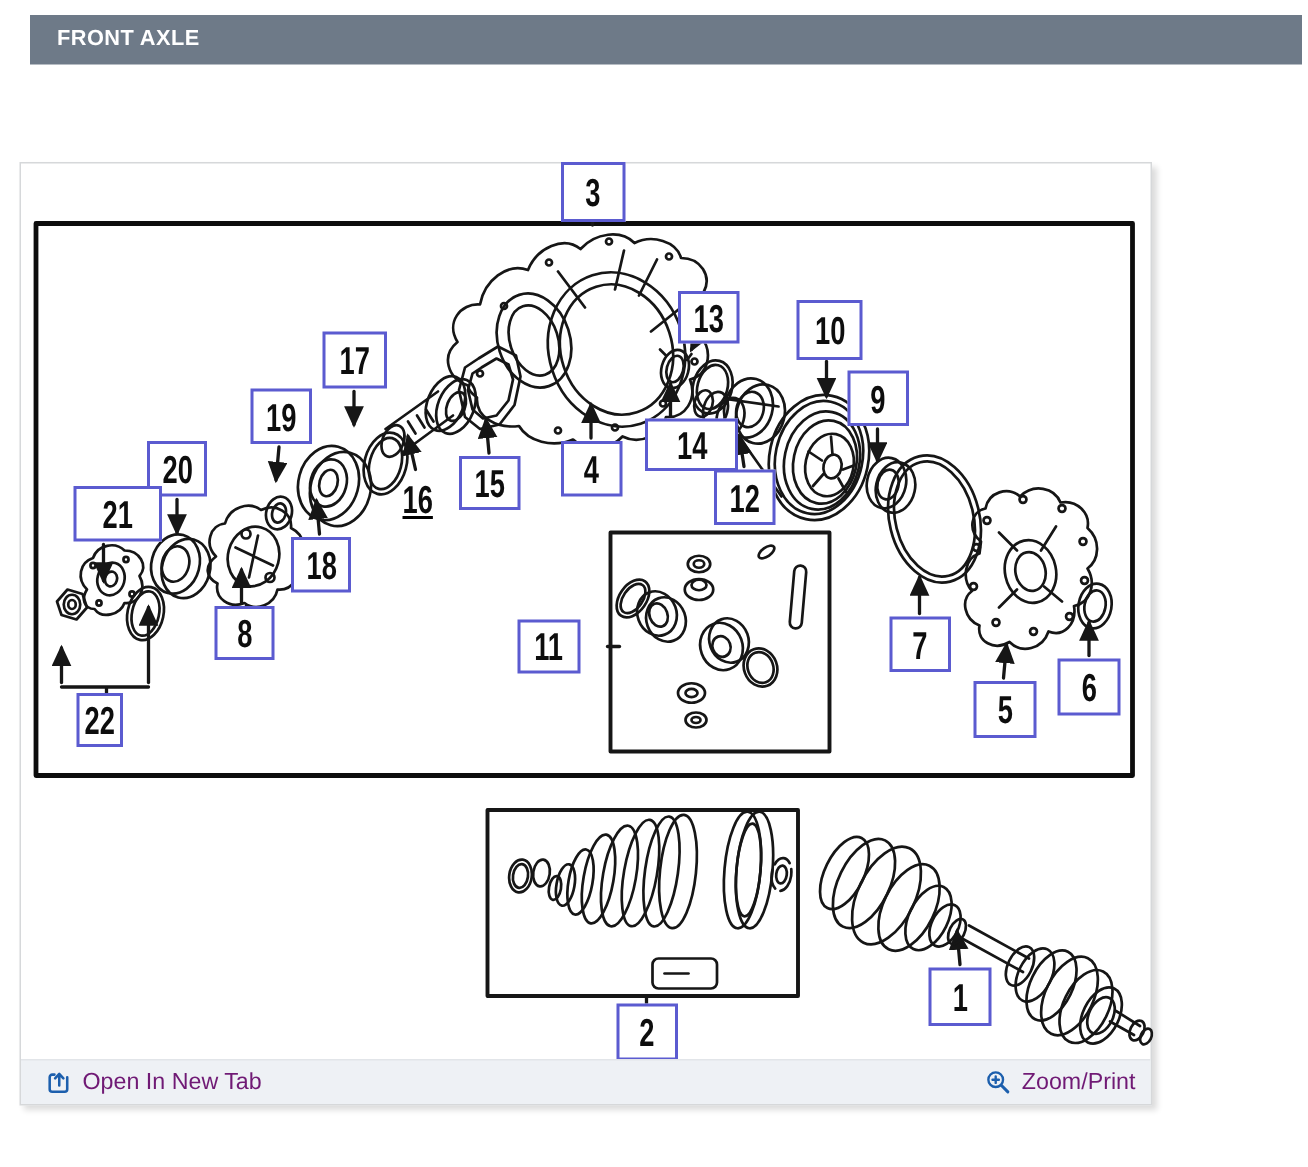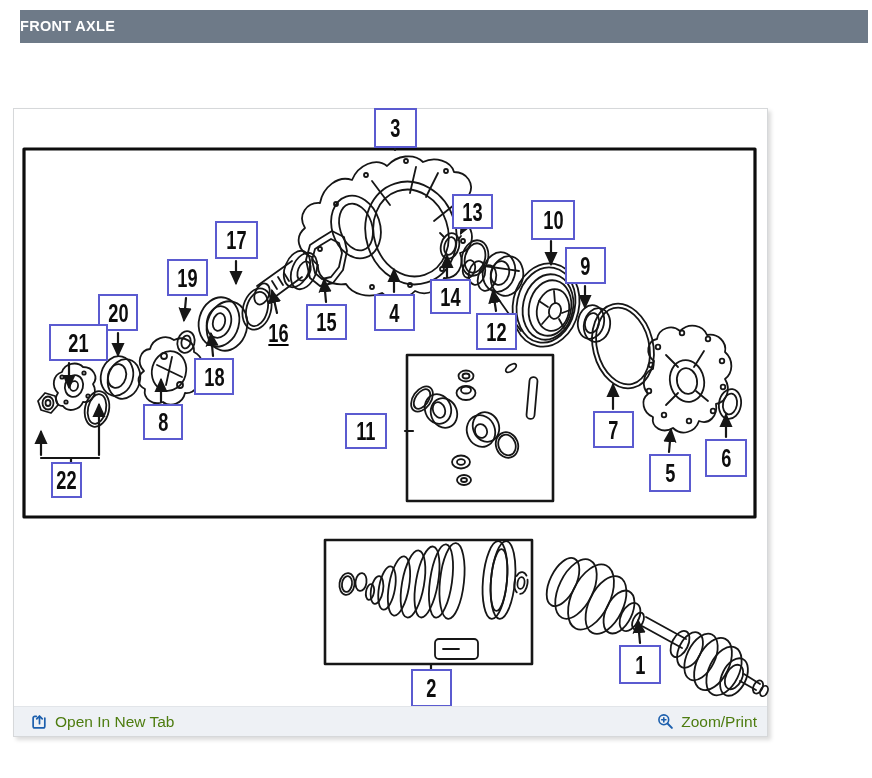--- a/index.html
+++ b/index.html
@@ -4,21 +4,21 @@
 <style>
   html,body{margin:0;padding:0;}
   body{
     width:872px;height:778px;position:relative;background:#ffffff;
     font-family:"Liberation Sans",sans-serif;overflow:hidden;
   }
   
   .section-header{
     position:absolute;left:20px;top:10px;width:848px;height:33px;
     background:#6e7a88;color:#ffffff;font-size:14.5px;font-weight:700;
-    letter-spacing:.3px;line-height:33px;box-sizing:border-box;
+    letter-spacing:.3px;line-height:33px;padding-left:18px;box-sizing:border-box;
   }
   
   .diagram-card{
     position:absolute;left:13px;top:108px;width:755px;height:629px;
     background:#ffffff;border:1px solid #d6d8da;box-sizing:border-box;
     box-shadow:3px 3px 4px rgba(0,0,0,.14);
   }
   .diagram-card svg.drawing{position:absolute;left:0;top:0;z-index:1;}
   
   .co{
@@ -31,21 +31,21 @@
     transform:scaleX(.70);white-space:nowrap;
   }
   .co.noborder{border:none;background:transparent;text-decoration:underline;}
   
   .diagram-footer{
     position:absolute;left:0;right:0;bottom:0;height:30px;background:#eef1f5;
     border-top:1px solid #e2e5e9;display:flex;align-items:center;
     justify-content:space-between;padding:0 10px 0 17px;box-sizing:border-box;z-index:4;
   }
   .foot-link{
-    display:flex;gap:7px;color:#4d7c0f;font-size:15.5px;
+    display:flex;gap:7px;color:#701a75;font-size:15.5px;
     text-decoration:none;cursor:pointer;
   }
   .foot-link svg{display:block;}
 </style>
 </head>
 <body>
 
 <div class="section-header">
   <span>FRONT AXLE</span>
 </div>
@@ -338,21 +338,21 @@
     </div>
   <div class="co" style="left:331px;top:304px;width:42px;height:36px">
       <span>11</span>
     </div>
   <div class="co" style="left:462px;top:204px;width:41px;height:37px">
       <span>12</span>
     </div>
   <div class="co" style="left:438px;top:85px;width:41px;height:35px">
       <span>13</span>
     </div>
-  <div class="co" style="left:416px;top:170px;width:41px;height:35px">
+  <div class="co" style="left:416px;top:170px;width:62px;height:35px">
       <span>14</span>
     </div>
   <div class="co" style="left:292px;top:195px;width:41px;height:36px">
       <span>15</span>
     </div>
   <div class="co noborder" style="left:246px;top:205px;width:36px;height:38px">
       <span>16</span>
     </div>
   <div class="co" style="left:201px;top:112px;width:43px;height:38px">
       <span>17</span>

